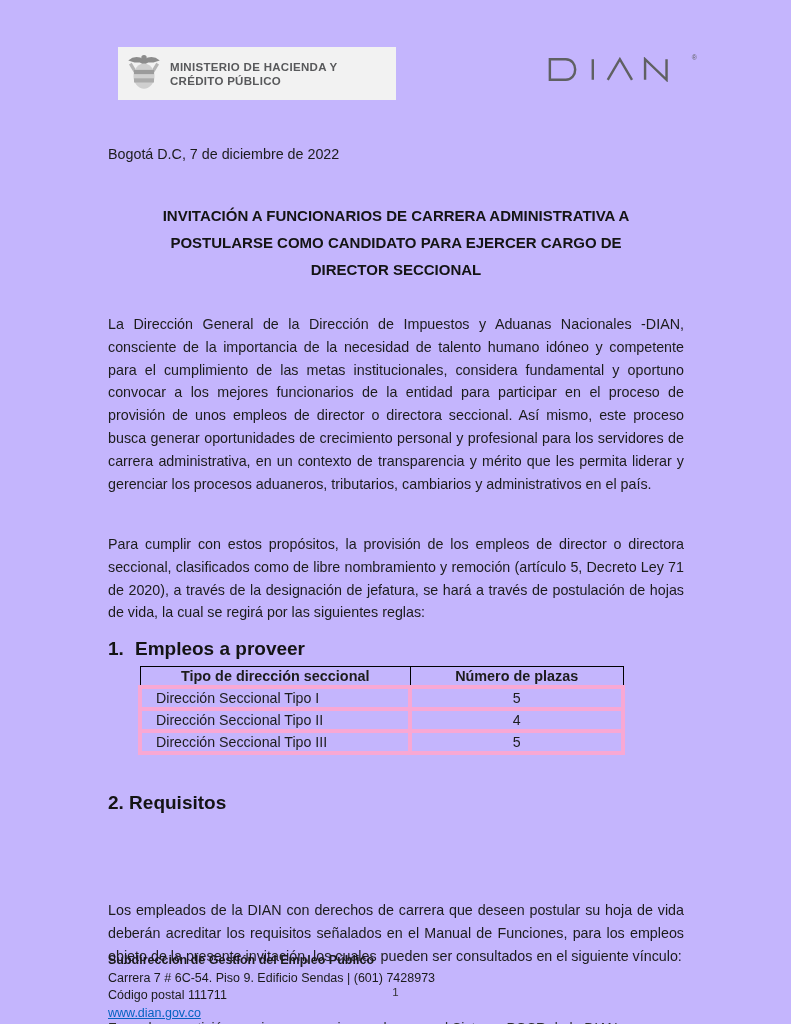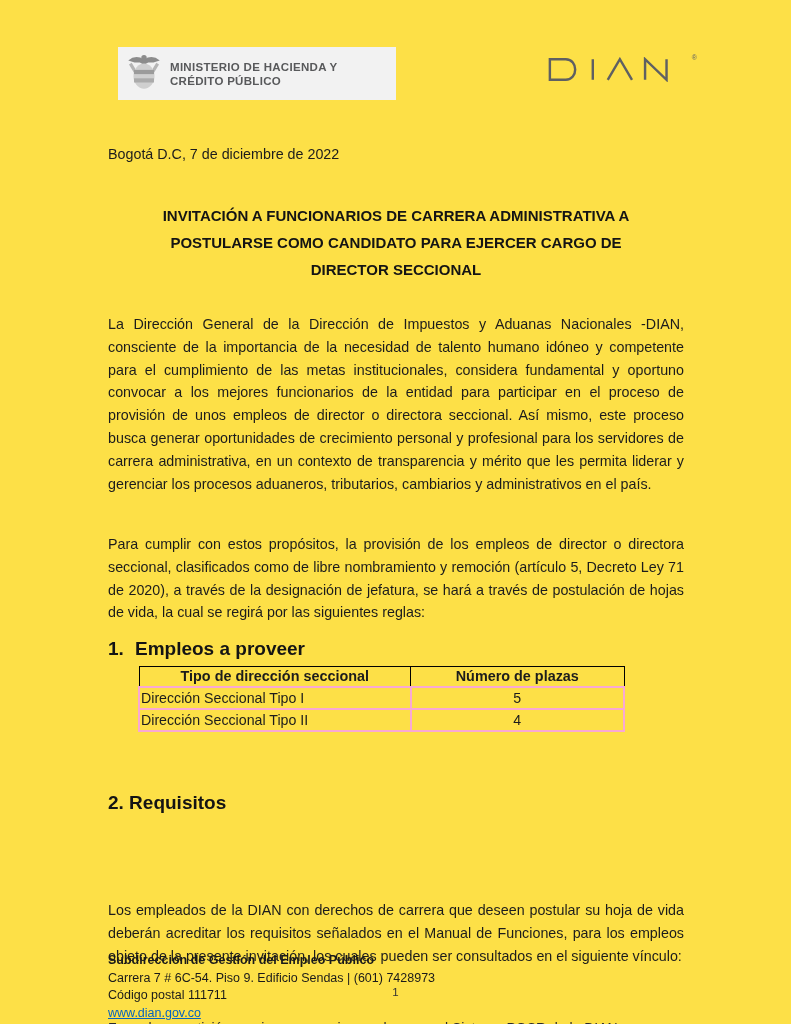--- a/index.html
+++ b/index.html
@@ -1,21 +1,21 @@
 <!DOCTYPE html>
 <html><head>
 <meta charset="utf-8">
 <style>
   * { margin:0; padding:0; box-sizing:border-box; }
   html,body { background:#e8e8e8; }
   .page {
     position:relative;
     width:791px; height:1024px;
     margin:0 auto;
-    background:#fde047;
+    background:#c4b5fd;
     font-family:"Liberation Sans", sans-serif;
     color:#1c1c1c;
     overflow:hidden;
   }
   
   .logos-row {
     position:absolute; top:47px; left:118px; right:103px;
     display:flex; justify-content:space-between; align-items:flex-start;
   }
   .ministry-logo {
@@ -53,21 +53,21 @@
   
   .plazas-table {
     position:absolute; top:666px; left:138px; width:487px;
     border-collapse:collapse; font-size:14.2px; color:#1c1c1c;
   }
   .plazas-table th {
     border:1px solid #000; font-weight:bold; font-size:14.4px;
     text-align:center; padding:1px 4px; height:20px;
   }
   .plazas-table td {
-    border:2px solid #f9a8d4; padding:1px 1px; height:22px;
+    border:4px solid #f9a8d4; padding:1px 14px; height:22px;
   }
   .plazas-table td.center { text-align:center; }
   .col-tipo { width:56%; }
   .col-num { width:44%; }
   
   .footer { top:916px; font-size:12.5px; line-height:17.5px; color:#1a1a1a; }
   .footer .bold-line { font-weight:bold;margin-top:36px; }
   .footer a { color:#0563c1; text-decoration:underline; }
   .footer .tiny-line { font-size:14px; line-height:13px; color:#2b2b2b; }
   .page-number {
@@ -135,20 +135,24 @@
     </thead>
     <tbody>
       <tr>
         <td>Dirección Seccional Tipo I</td>
         <td class="center">5</td>
       </tr>
       <tr>
         <td>Dirección Seccional Tipo II</td>
         <td class="center">4</td>
       </tr>
+      <tr>
+        <td>Dirección Seccional Tipo III</td>
+        <td class="center">5</td>
+      </tr>
     </tbody>
   </table>
 
   <div class="abs section-heading sec-2">2. Requisitos</div>
   <div class="abs para para-3">Los empleados de la DIAN con derechos de carrera que deseen postular su hoja de vida deberán acreditar los requisitos señalados en el Manual de Funciones, para los empleos objeto de la presente invitación, los cuales pueden ser consultados en el siguiente vínculo:</div>
 
   <div class="abs footer">
     <div class="bold-line">Subdirección de Gestión del Empleo Público</div>
     <div>Carrera 7 # 6C-54. Piso 9. Edificio Sendas | (601) 7428973</div>
     <div>Código postal 111711</div>

